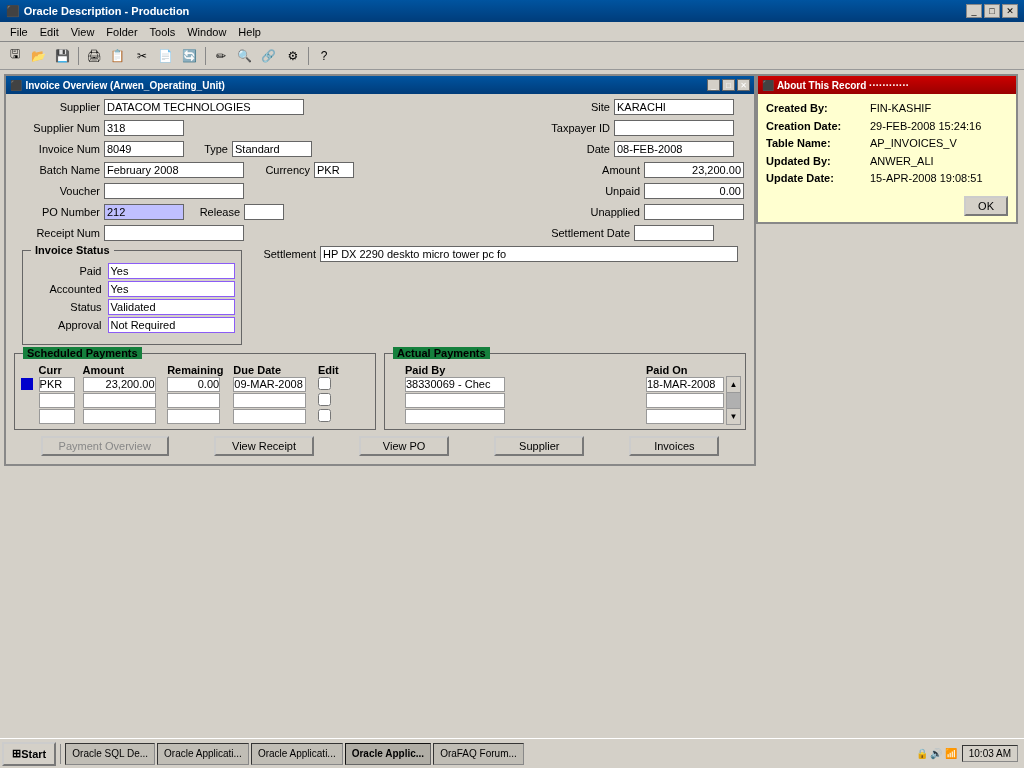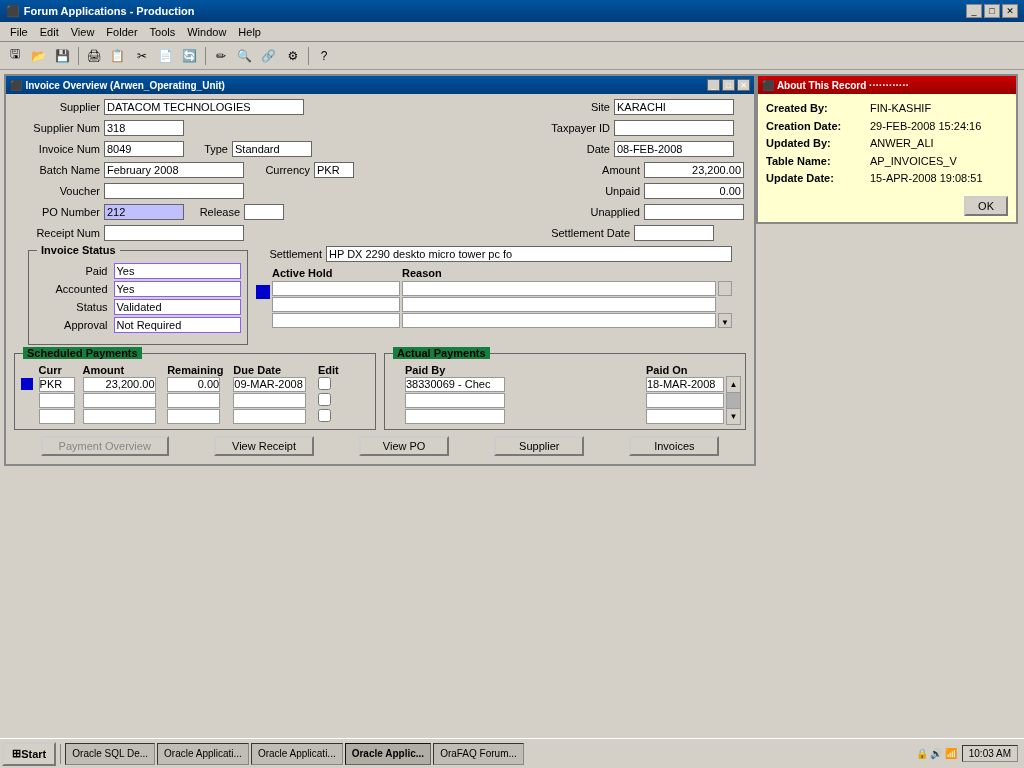--- a/index.html
+++ b/index.html
@@ -364,21 +364,21 @@
       align-items: center;
       gap: 2px;
     }
   </style>
 </head>
 <body>
 
 <div class="title-bar">
   <div class="title-bar-text">
     <span>⬛</span>
-    <span>Forum Applications - Production</span>
+    <span>Oracle Description - Production</span>
   </div>
   <div class="title-bar-controls">
     <div class="title-btn">_</div>
     <div class="title-btn">□</div>
     <div class="title-btn">✕</div>
   </div>
 </div>
 
 <div class="menu-bar">
   <span class="menu-item">File</span>
@@ -491,21 +491,21 @@
 
       <div class="form-row">
         <span class="form-label" style="width:90px">Receipt Num</span>
         <input class="form-input" style="width: 140px;" type="text" value="">
         <span style="flex:1"></span>
         <span class="form-label" style="width:86px">Settlement Date</span>
         <input class="form-input" style="width: 80px;" type="text" value="" readonly="">
         <span style="width:32px"></span>
       </div>
 
-      <div style="display:flex; margin: 4px 14px; gap:8px;">
+      <div style="display:flex; margin: 4px 8px; gap:8px;">
 
         <div class="status-box" style="width:220px;min-height:95px;">
           <span class="status-box-title">Invoice Status</span>
           <div style="height:8px"></div>
           <div class="status-row">
             <span class="status-label">Paid</span>
             <div class="status-value">Yes</div>
           </div>
           <div class="status-row">
             <span class="status-label">Accounted</span>
@@ -520,50 +520,20 @@
             <div class="status-value">Not Required</div>
           </div>
         </div>
 
         <div style="display:flex;align-items:flex-start;flex-direction:column;flex:1;">
           <div style="display:flex;align-items:center;margin-bottom:3px;width:100%">
             <span class="form-label" style="width:70px">Settlement</span>
             <input class="form-input" style="flex: 1 1 0%; width: auto;" type="text" value="HP DX 2290 deskto micro tower pc fo">
           </div>
 
-          <div style="display:flex;width:100%;margin-top:2px;">
-
-            <div style="display:flex;flex-direction:column;justify-content:flex-start;padding-top:18px;margin-right:2px;">
-              <div class="blue-cell"></div>
-            </div>
-            <div style="flex:1">
-              <div style="display:flex;font-weight:bold;font-size:11px;margin-bottom:2px;">
-                <div style="width:130px">Active Hold</div>
-                <div style="flex:1">Reason</div>
-                <div style="width:14px"></div>
-              </div>
-              <div style="display:flex;flex-direction:column;gap:1px;">
-                <div style="display:flex;gap:2px;">
-                  <input class="cell-input" style="width: 128px;" type="text" value="">
-                  <input class="cell-input" style="flex: 1 1 0%;" type="text" value="">
-                  <div style="width:14px;background:#d4d0c8;border:1px solid #999;cursor:pointer"></div>
-                </div>
-                <div style="display:flex;gap:2px;">
-                  <input class="cell-input" style="width: 128px;" type="text" value="">
-                  <input class="cell-input" style="flex: 1 1 0%;" type="text" value="">
-                  <div style="width:14px;"></div>
-                </div>
-                <div style="display:flex;gap:2px;">
-                  <input class="cell-input" style="width: 128px;" type="text" value="">
-                  <input class="cell-input" style="flex: 1 1 0%;" type="text" value="">
-                  <div style="width:14px;display:flex;align-items:flex-end;justify-content:center;font-size:8px;background:#d4d0c8;border:1px solid #999;cursor:pointer">▼</div>
-                </div>
-              </div>
-            </div>
-          </div>
         </div>
       </div>
 
       <div class="payments-section">
 
         <div class="section-box">
           <span class="section-title">Scheduled Payments</span>
           <div style="height:6px"></div>
           <table class="payments-table">
             <thead>
@@ -669,26 +639,26 @@
     <div class="about-content">
       <div class="about-row">
         <span class="about-key">Created By:</span>
         <span class="about-val">FIN-KASHIF</span>
       </div>
       <div class="about-row">
         <span class="about-key">Creation Date:</span>
         <span class="about-val">29-FEB-2008 15:24:16</span>
       </div>
       <div class="about-row">
+        <span class="about-key">Table Name:</span>
+        <span class="about-val">AP_INVOICES_V</span>
+      </div>
+      <div class="about-row">
         <span class="about-key">Updated By:</span>
         <span class="about-val">ANWER_ALI</span>
-      </div>
-      <div class="about-row">
-        <span class="about-key">Table Name:</span>
-        <span class="about-val">AP_INVOICES_V</span>
       </div>
       <div class="about-row">
         <span class="about-key">Update Date:</span>
         <span class="about-val">15-APR-2008 19:08:51</span>
       </div>
       <div style="text-align:right;margin-top:8px;">
         <button class="action-btn" style="min-width:40px;padding:2px 12px;">OK</button>
       </div>
     </div>
   </div>

